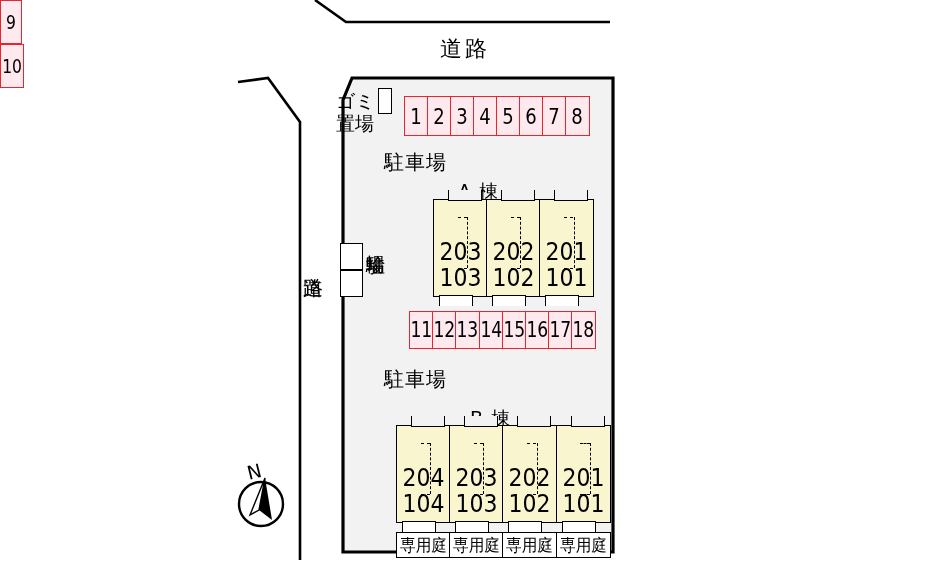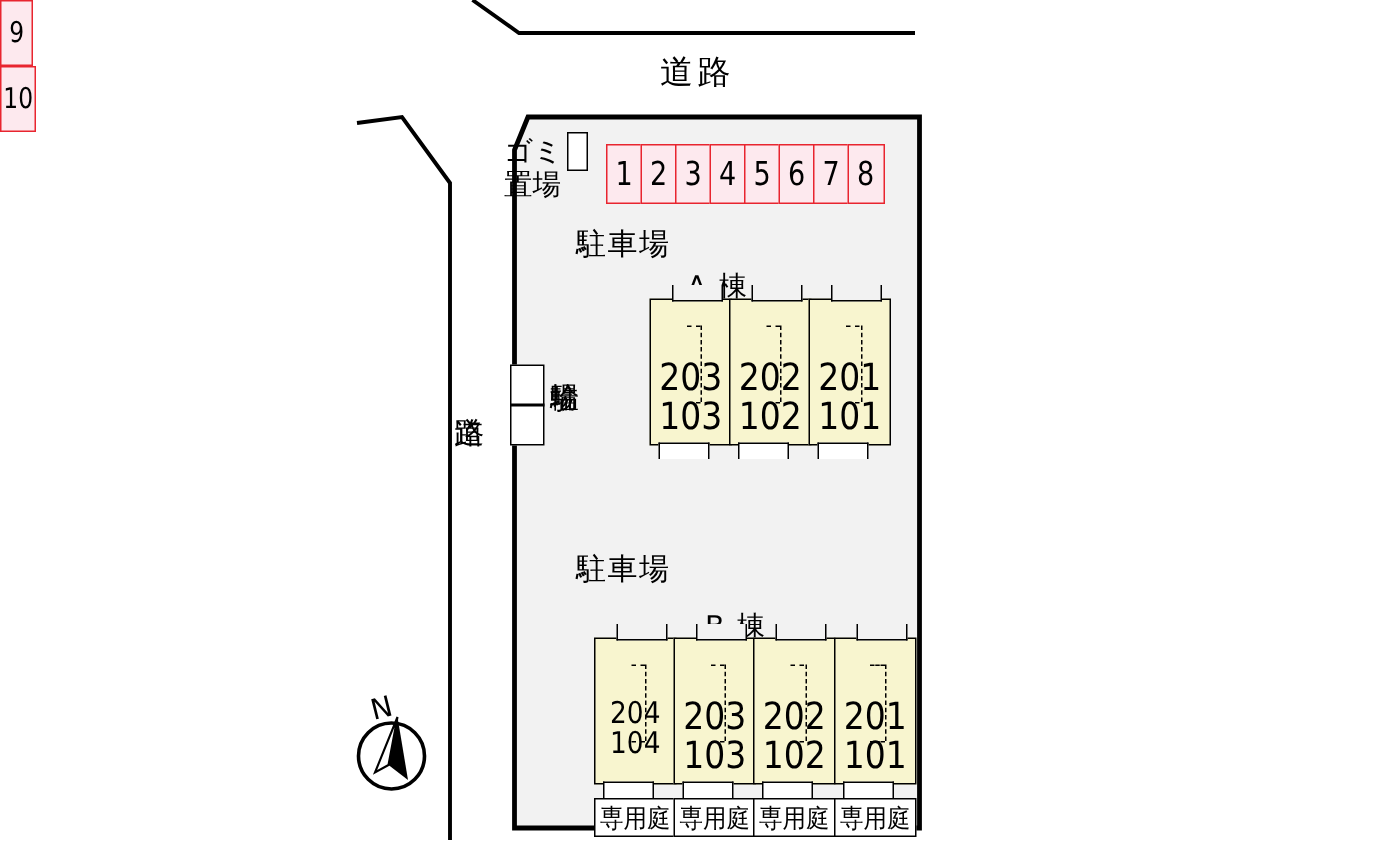--- a/index.html
+++ b/index.html
@@ -165,32 +165,58 @@
       <div class="notch-bot" style="left: 545.4px; top: 295.2px; width: 34px; height: 11px; background: rgb(255, 255, 255);"></div>
       <div class="stair" style="left: 573.5px; top: 217px; height: 50.96px;"></div>
       <div class="stair2" style="left: 564.15px; top: 217px; width: 9.35px;"></div>
       <div class="stair2" style="left: 564.15px; top: 267.96px; width: 9.35px;"></div>
       <div class="unum" style="left: 539.4px; top: 239px; width: 55px; font-size: 25px;">
         <b>201</b>
         <b>101</b>
       </div>
     </div>
 
+  <div class="stallrow" id="midRow" style="left:409px;top:311px;">
+      <div class="stall" style="width: 24.8px; height: 38px; font-size: 21px;">
+        <span>11</span>
+      </div>
+      <div class="stall" style="width: 24.8px; height: 38px; font-size: 21px;">
+        <span>12</span>
+      </div>
+      <div class="stall" style="width: 24.8px; height: 38px; font-size: 21px;">
+        <span>13</span>
+      </div>
+      <div class="stall" style="width: 24.8px; height: 38px; font-size: 21px;">
+        <span>14</span>
+      </div>
+      <div class="stall" style="width: 24.8px; height: 38px; font-size: 21px;">
+        <span>15</span>
+      </div>
+      <div class="stall" style="width: 24.8px; height: 38px; font-size: 21px;">
+        <span>16</span>
+      </div>
+      <div class="stall" style="width: 24.8px; height: 38px; font-size: 21px;">
+        <span>17</span>
+      </div>
+      <div class="stall" style="width: 24.8px; height: 38px; font-size: 21px;">
+        <span>18</span>
+      </div>
+    </div>
 
   <div class="lbl" style="left:384px;top:369px;font-size:20px;letter-spacing:1px;">駐車場</div>
 
   <div class="lbl" style="left:470px;top:409px;font-size:19px;letter-spacing:1px;">B 棟</div>
   <div id="bldgB">
       <div class="unit" style="left: 396px; top: 425px; width: 55px; height: 98px;"></div>
       <div class="notch-top" style="left: 411px; top: 415.8px; width: 34px; height: 11px;"></div>
       <div class="notch-bot" style="left: 402px; top: 521.2px; width: 34px; height: 11px; background: rgb(255, 255, 255);"></div>
       <div class="stair" style="left: 430.1px; top: 443px; height: 50.96px;"></div>
       <div class="stair2" style="left: 420.75px; top: 443px; width: 9.35px;"></div>
       <div class="stair2" style="left: 420.75px; top: 493.96px; width: 9.35px;"></div>
-      <div class="unum" style="left: 396px; top: 465px; width: 55px; font-size: 20px;">
+      <div class="unum" style="left: 396px; top: 465px; width: 55px; font-size: 25px;">
         <b>204</b>
         <b>104</b>
       </div>
       <div class="garden" style="left: 396px; top: 532.2px; width: 55px; height: 26px; font-size: 17px;">
         <span>専用庭</span>
       </div>
       <div class="unit" style="left: 449.2px; top: 425px; width: 55px; height: 98px;"></div>
       <div class="notch-top" style="left: 464.2px; top: 415.8px; width: 34px; height: 11px;"></div>
       <div class="notch-bot" style="left: 455.2px; top: 521.2px; width: 34px; height: 11px; background: rgb(255, 255, 255);"></div>
       <div class="stair" style="left: 483.3px; top: 443px; height: 50.96px;"></div>

